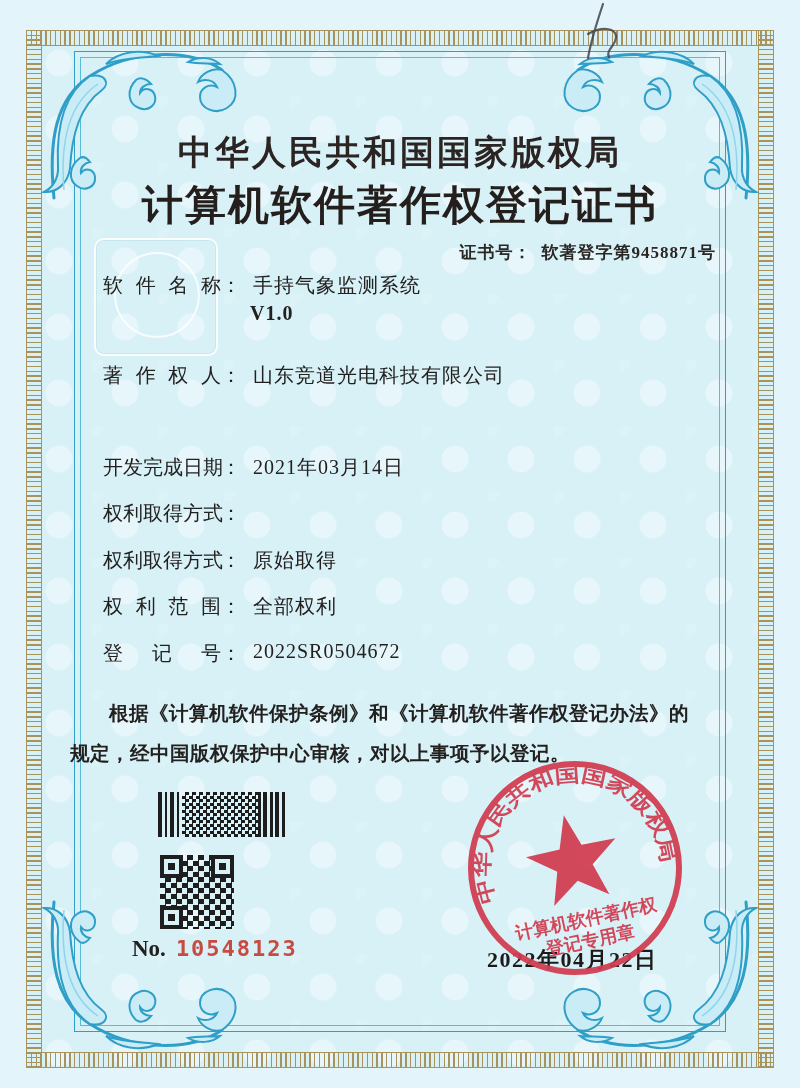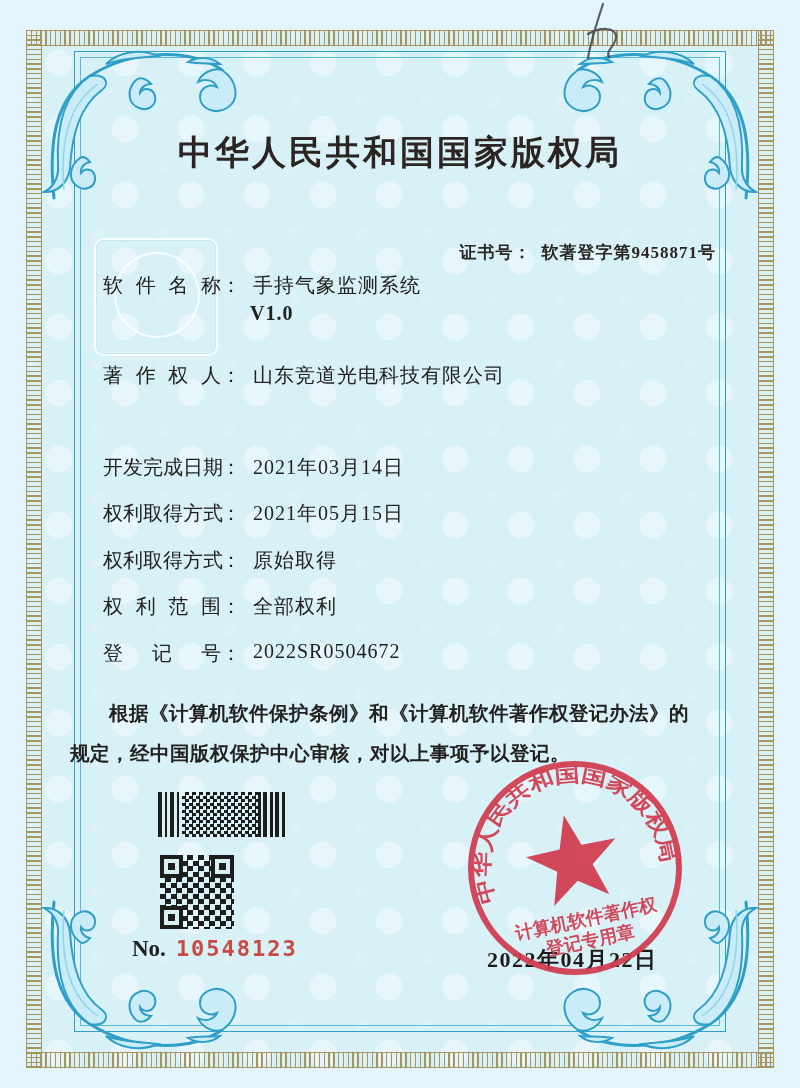--- a/index.html
+++ b/index.html
@@ -183,20 +183,21 @@
   </svg>
 
   <svg class="pen-mark" viewBox="0 0 90 65">
     <g fill="none" stroke="#3d3f4a" stroke-width="2.2" stroke-linecap="round" opacity="0.82">
       <path d="M 28,4 C 22,22 16,40 13,58"></path>
       <path d="M 13,34 c 14,-8 27,-6 28,2 c 1,9 -11,14 -7,21"></path>
     </g>
   </svg>
 
   <div class="authority">中华人民共和国国家版权局</div>
+  <div class="cert-title">计算机软件著作权登记证书</div>
 
   <div class="certno">
     <span class="lbl">证书号：</span><span>软著登字第9458871号</span>
   </div>
 
   <div class="emboss">
     <div class="ring"></div>
   </div>
 
   <div class="field-row r1">
@@ -214,21 +215,20 @@
 
   <div class="field-row r3">
     <span class="flabel">开发完成日期</span>
       <span class="fcolon">：</span>
     <span class="fvalue">2021年03月14日</span>
   </div>
 
   <div class="field-row r4">
     <span class="flabel">权利取得方式</span>
       <span class="fcolon">：</span>
-    <span class="fvalue">2021年05月15日</span>
   </div>
 
   <div class="field-row r5">
     <span class="flabel">权利取得方式</span>
       <span class="fcolon">：</span>
     <span class="fvalue">原始取得</span>
   </div>
 
   <div class="field-row r6">
     <span class="flabel">权利范围</span>

